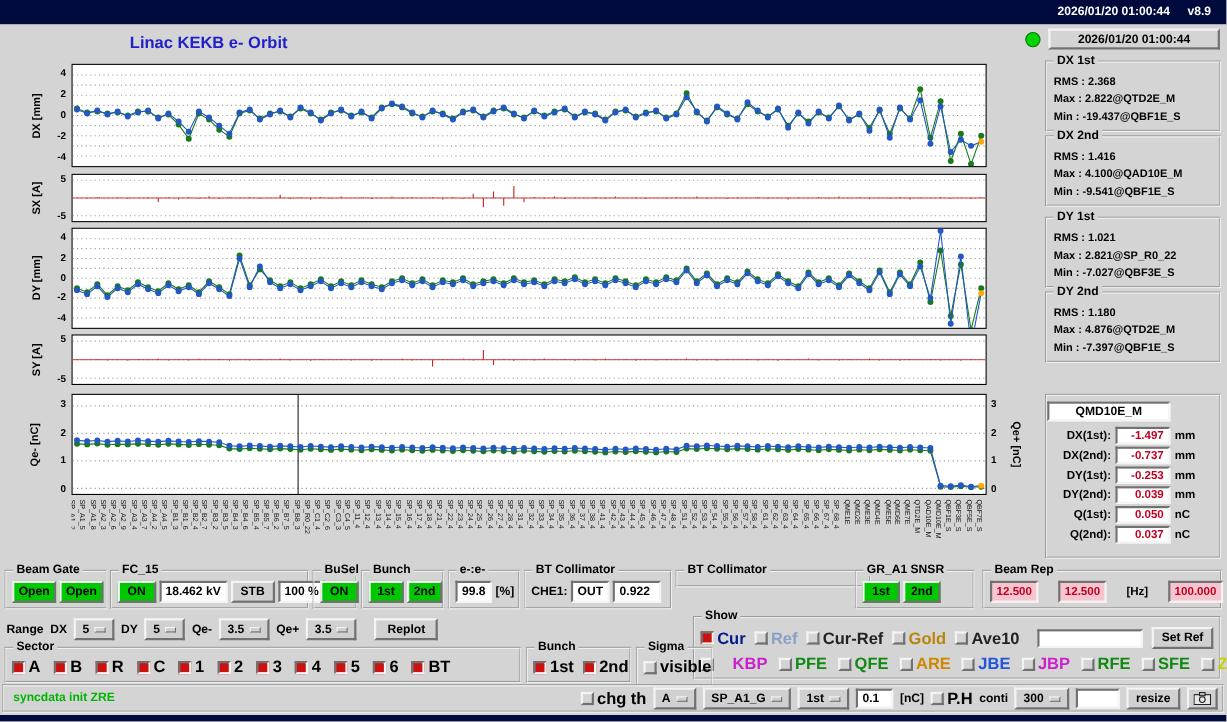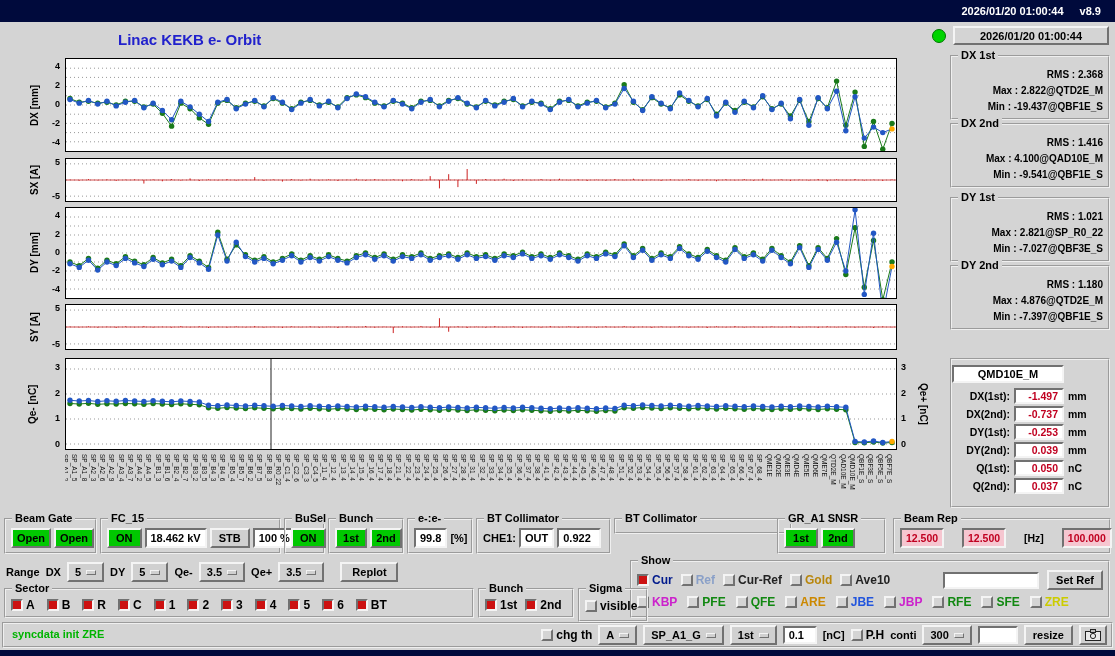--- a/index.html
+++ b/index.html
@@ -47,29 +47,29 @@
   .field.red { color:#c00020; }
   input.field { outline:none; }
   .lbl { font-size:11px; font-weight:bold; white-space:nowrap; }
   .cbitem { display:inline-flex; align-items:center; gap:3px; }
   .cb { display:inline-block; width:12px; height:12px; background:#d4d4d4;
         border-top:2px solid #f4f4f4; border-left:2px solid #f4f4f4;
         border-right:2px solid #717171; border-bottom:2px solid #717171; }
   .cb.checked { background:#cc1111;
         border-top:2px solid #717171; border-left:2px solid #717171;
         border-right:2px solid #f4f4f4; border-bottom:2px solid #f4f4f4; }
-  .cblabel { font-size:12px; font-weight:bold; white-space:nowrap; }
+  .cblabel { font-size:15px; font-weight:bold; white-space:nowrap; }
   .opt { display:inline-flex; align-items:center; gap:5px; background:#d0d0d0;
          border-top:2px solid #f4f4f4; border-left:2px solid #f4f4f4;
          border-right:2px solid #717171; border-bottom:2px solid #717171;
          font-size:11px; font-weight:bold; padding:1px 6px; height:20px; white-space:nowrap; }
   .optdash { display:inline-block; width:10px; height:5px; background:#d0d0d0;
              border-top:1px solid #f4f4f4; border-left:1px solid #f4f4f4;
              border-right:1px solid #717171; border-bottom:1px solid #717171; }
-  #stats-col { position:absolute; left:950px; top:55px; width:160px;text-align:right; }
+  #stats-col { position:absolute; left:950px; top:55px; width:160px; }
   .statbox { position:relative; width:160px; border:2px groove #efefef;
              padding:10px 5px 3px 6px; margin-bottom:3px; background:#d4d4d4; }
   .statbox.gap { margin-top:9px; }
   .statline { font-size:10px; font-weight:bold; line-height:16px; white-space:nowrap; }
   #qmd-frame { position:absolute; left:950px; top:358px; width:160px; height:150px;
                border:2px groove #efefef; }
   #qmd-title { width:112px; height:18px; margin:5px auto 3px auto; justify-content:center; }
   .qmdrow { display:flex; align-items:center; gap:4px; margin:2px 4px; }
   .qmdlabel { width:54px; text-align:right; font-size:10.5px; font-weight:bold; }
   .qmdval { width:50px; justify-content:flex-end; font-size:10.5px; height:16px; }
@@ -1200,21 +1200,21 @@
           <span class="cb"></span>
           <span class="cblabel" style="color: rgb(34, 34, 34);">Ave10</span>
         </span>
       </span>
     <input class="field" style="width: 96px; height: 17px; margin-left: auto;" value="">
     <button class="btn">Set Ref</button>
   </div>
   <div id="show-row2-items">
       <span class="cbitem">
         <span class="cb"></span>
-        <span class="cblabel" style="color: rgb(204, 34, 204);">KBP</span>
+        <span class="cblabel" style="color: rgb(204, 34, 204); margin-left: 14px;">KBP</span>
       </span>
       <span class="cbitem">
         <span class="cb"></span>
         <span class="cblabel" style="color: rgb(17, 136, 17);">PFE</span>
       </span>
       <span class="cbitem">
         <span class="cb"></span>
         <span class="cblabel" style="color: rgb(17, 136, 17);">QFE</span>
       </span>
       <span class="cbitem">

